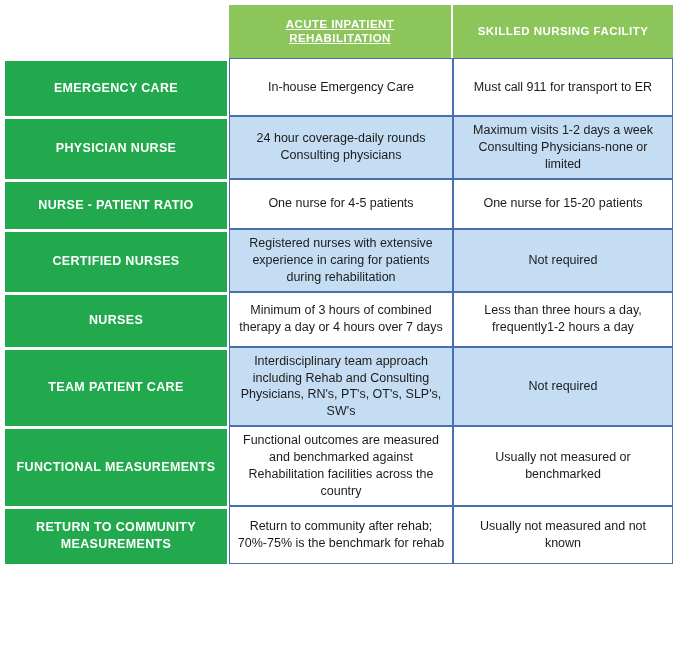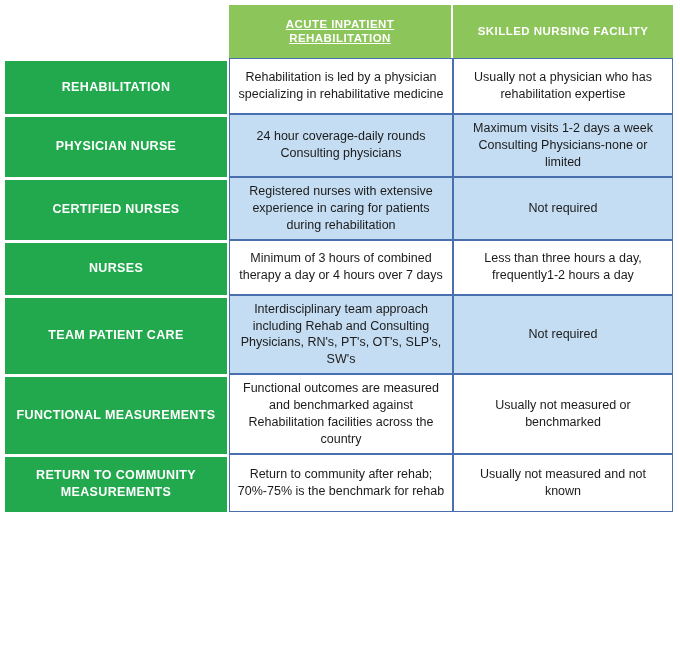--- a/index.html
+++ b/index.html
@@ -107,31 +107,36 @@
       <col class="c-snf">
     </colgroup>
     <thead>
       <tr>
         <th class="corner-blank"></th>
         <th class="col-head aipr">ACUTE INPATIENT REHABILITATION</th>
         <th class="col-head snf">SKILLED NURSING FACILITY</th>
       </tr>
     </thead>
     <tbody id="table-body">
-        <tr style="height: 56px;">
-          <td class="row-label">REHABILITATION</td>
-          <td class="data-cell aipr bg-white">Rehabilitation is led by a physician specializing in rehabilitative medicine</td>
-          <td class="data-cell snf bg-white">Usually not a physician who has rehabilitation expertise</td>
+        <tr style="height: 58px;">
+          <td class="row-label">EMERGENCY CARE</td>
+          <td class="data-cell aipr bg-white">In-house Emergency Care</td>
+          <td class="data-cell snf bg-white">Must call 911 for transport to ER</td>
         </tr>
         <tr style="height: 55px;">
           <td class="row-label">PHYSICIAN NURSE</td>
           <td class="data-cell aipr bg-blue">24 hour coverage-daily rounds
 Consulting physicians</td>
           <td class="data-cell snf bg-blue">Maximum visits 1-2 days a week
 Consulting Physicians-none or limited</td>
+        </tr>
+        <tr style="height: 50px;">
+          <td class="row-label">NURSE - PATIENT RATIO</td>
+          <td class="data-cell aipr bg-white">One nurse for 4-5 patients</td>
+          <td class="data-cell snf bg-white">One nurse for 15-20 patients</td>
         </tr>
         <tr style="height: 63px;">
           <td class="row-label">CERTIFIED NURSES</td>
           <td class="data-cell aipr bg-blue">Registered nurses with extensive experience in caring for patients during rehabilitation</td>
           <td class="data-cell snf bg-blue">Not required</td>
         </tr>
         <tr style="height: 55px;">
           <td class="row-label">NURSES</td>
           <td class="data-cell aipr bg-white">Minimum of 3 hours of combined therapy a day or 4 hours over 7 days</td>
           <td class="data-cell snf bg-white">Less than three hours a day, frequently1-2 hours a day</td>

